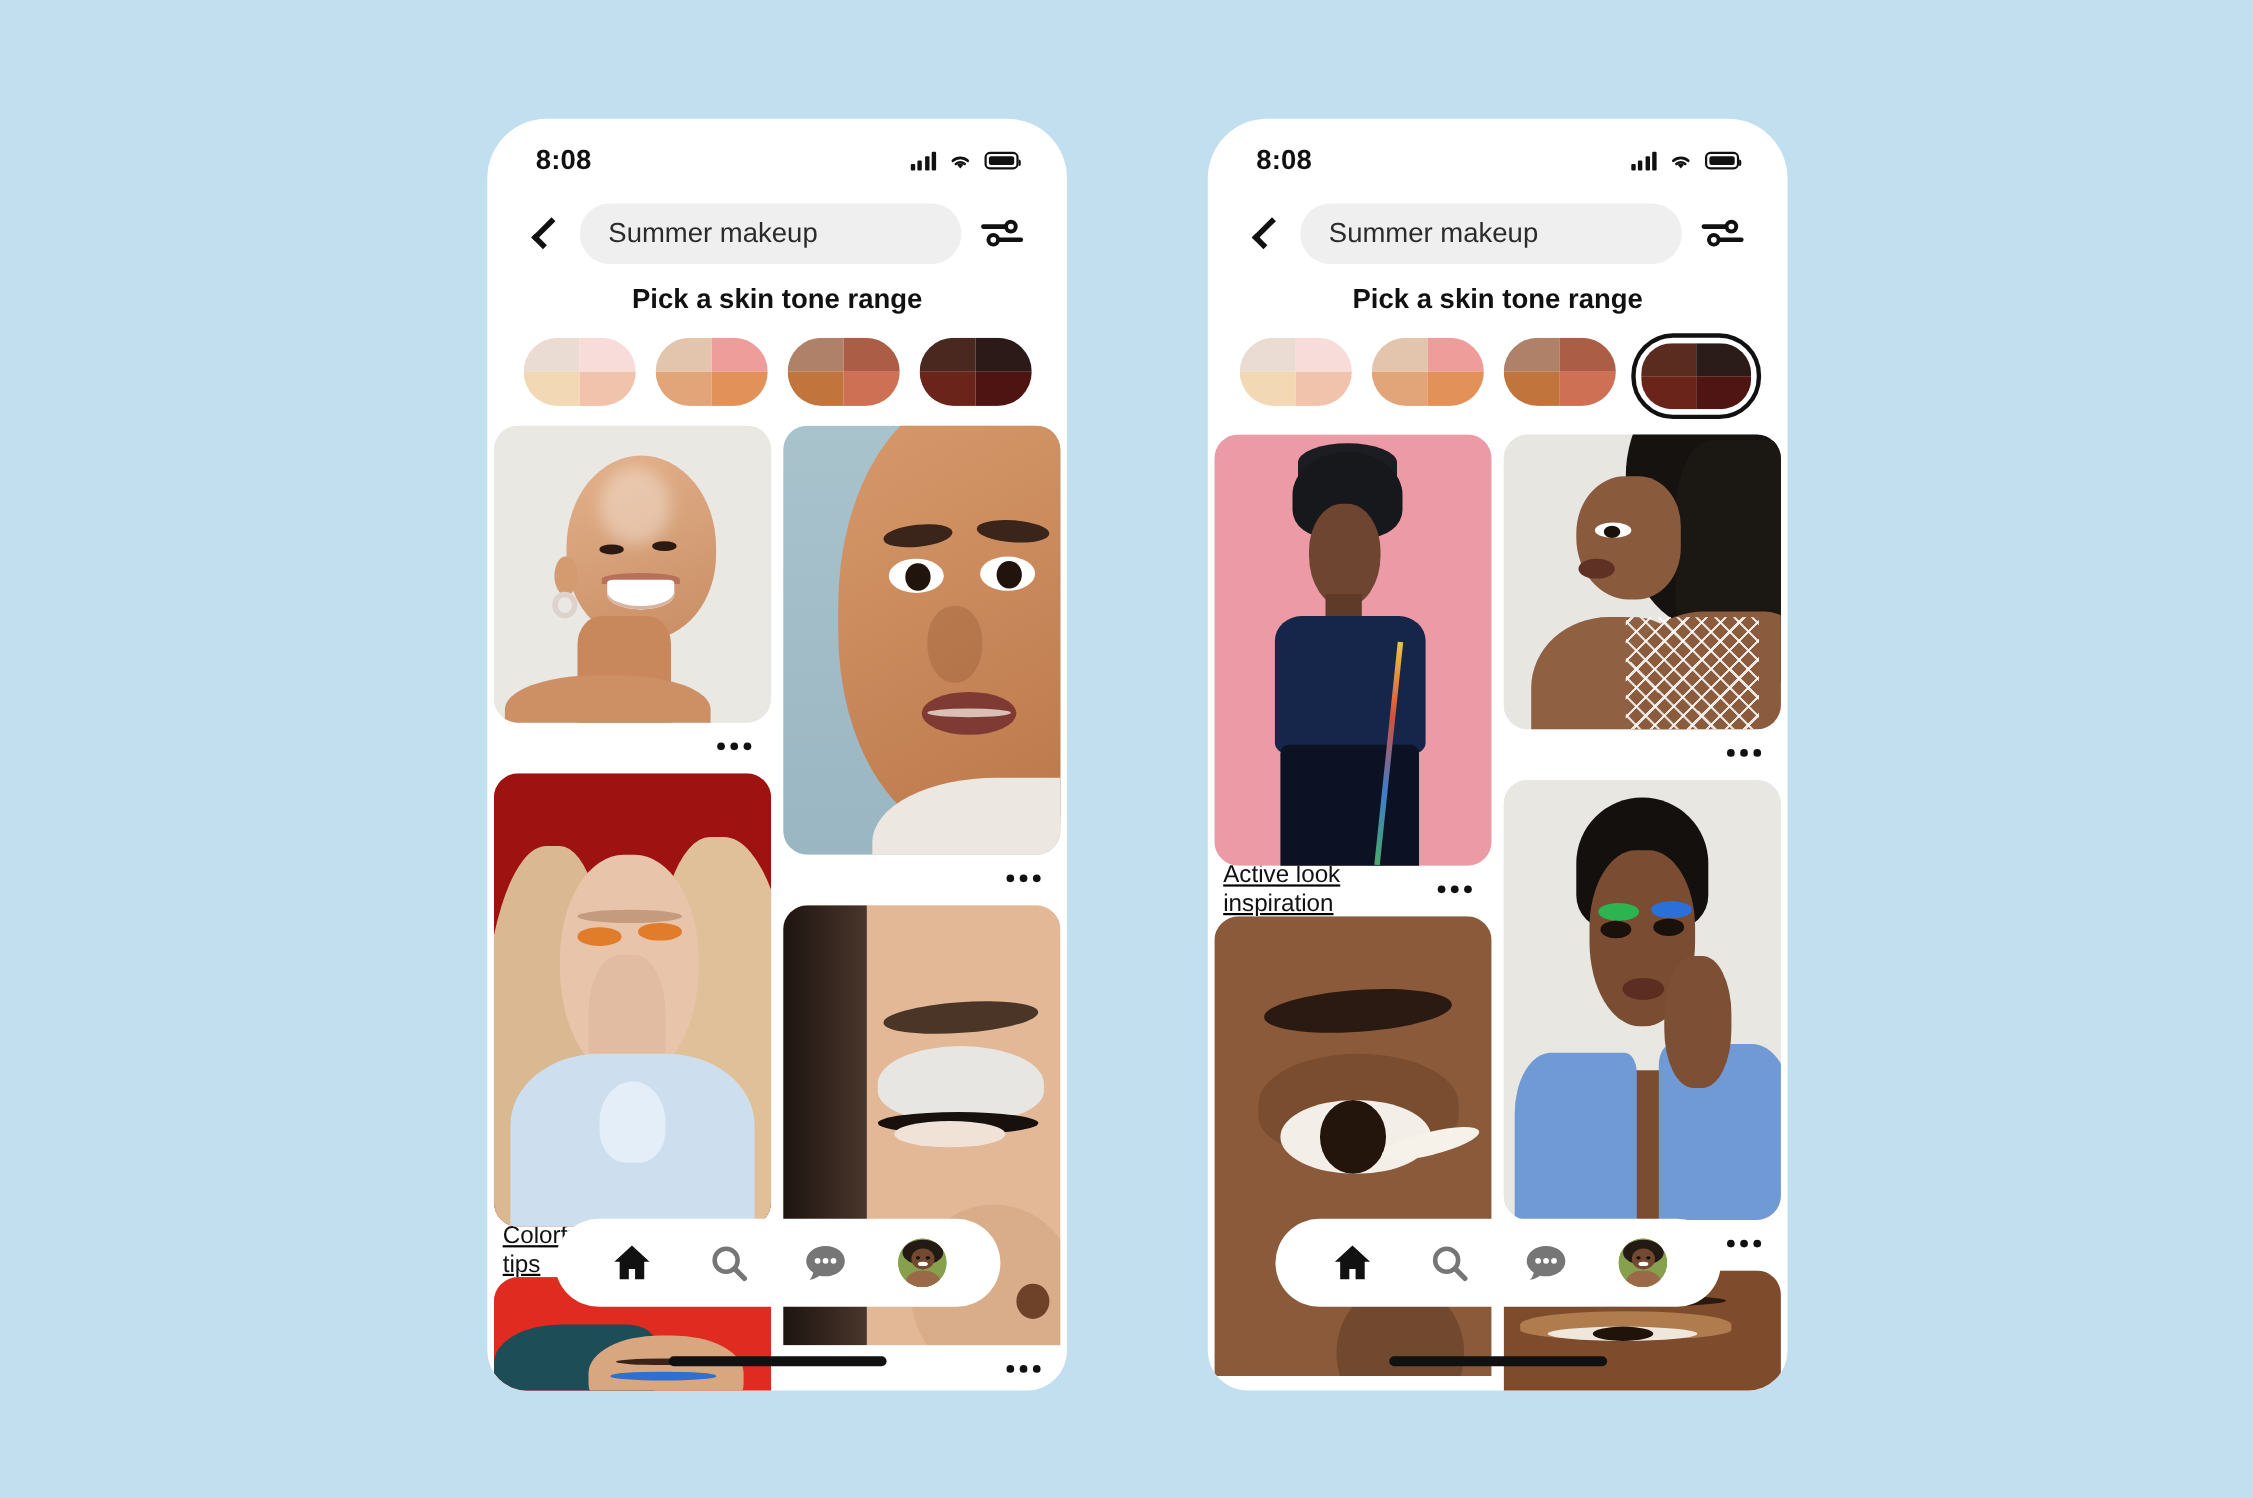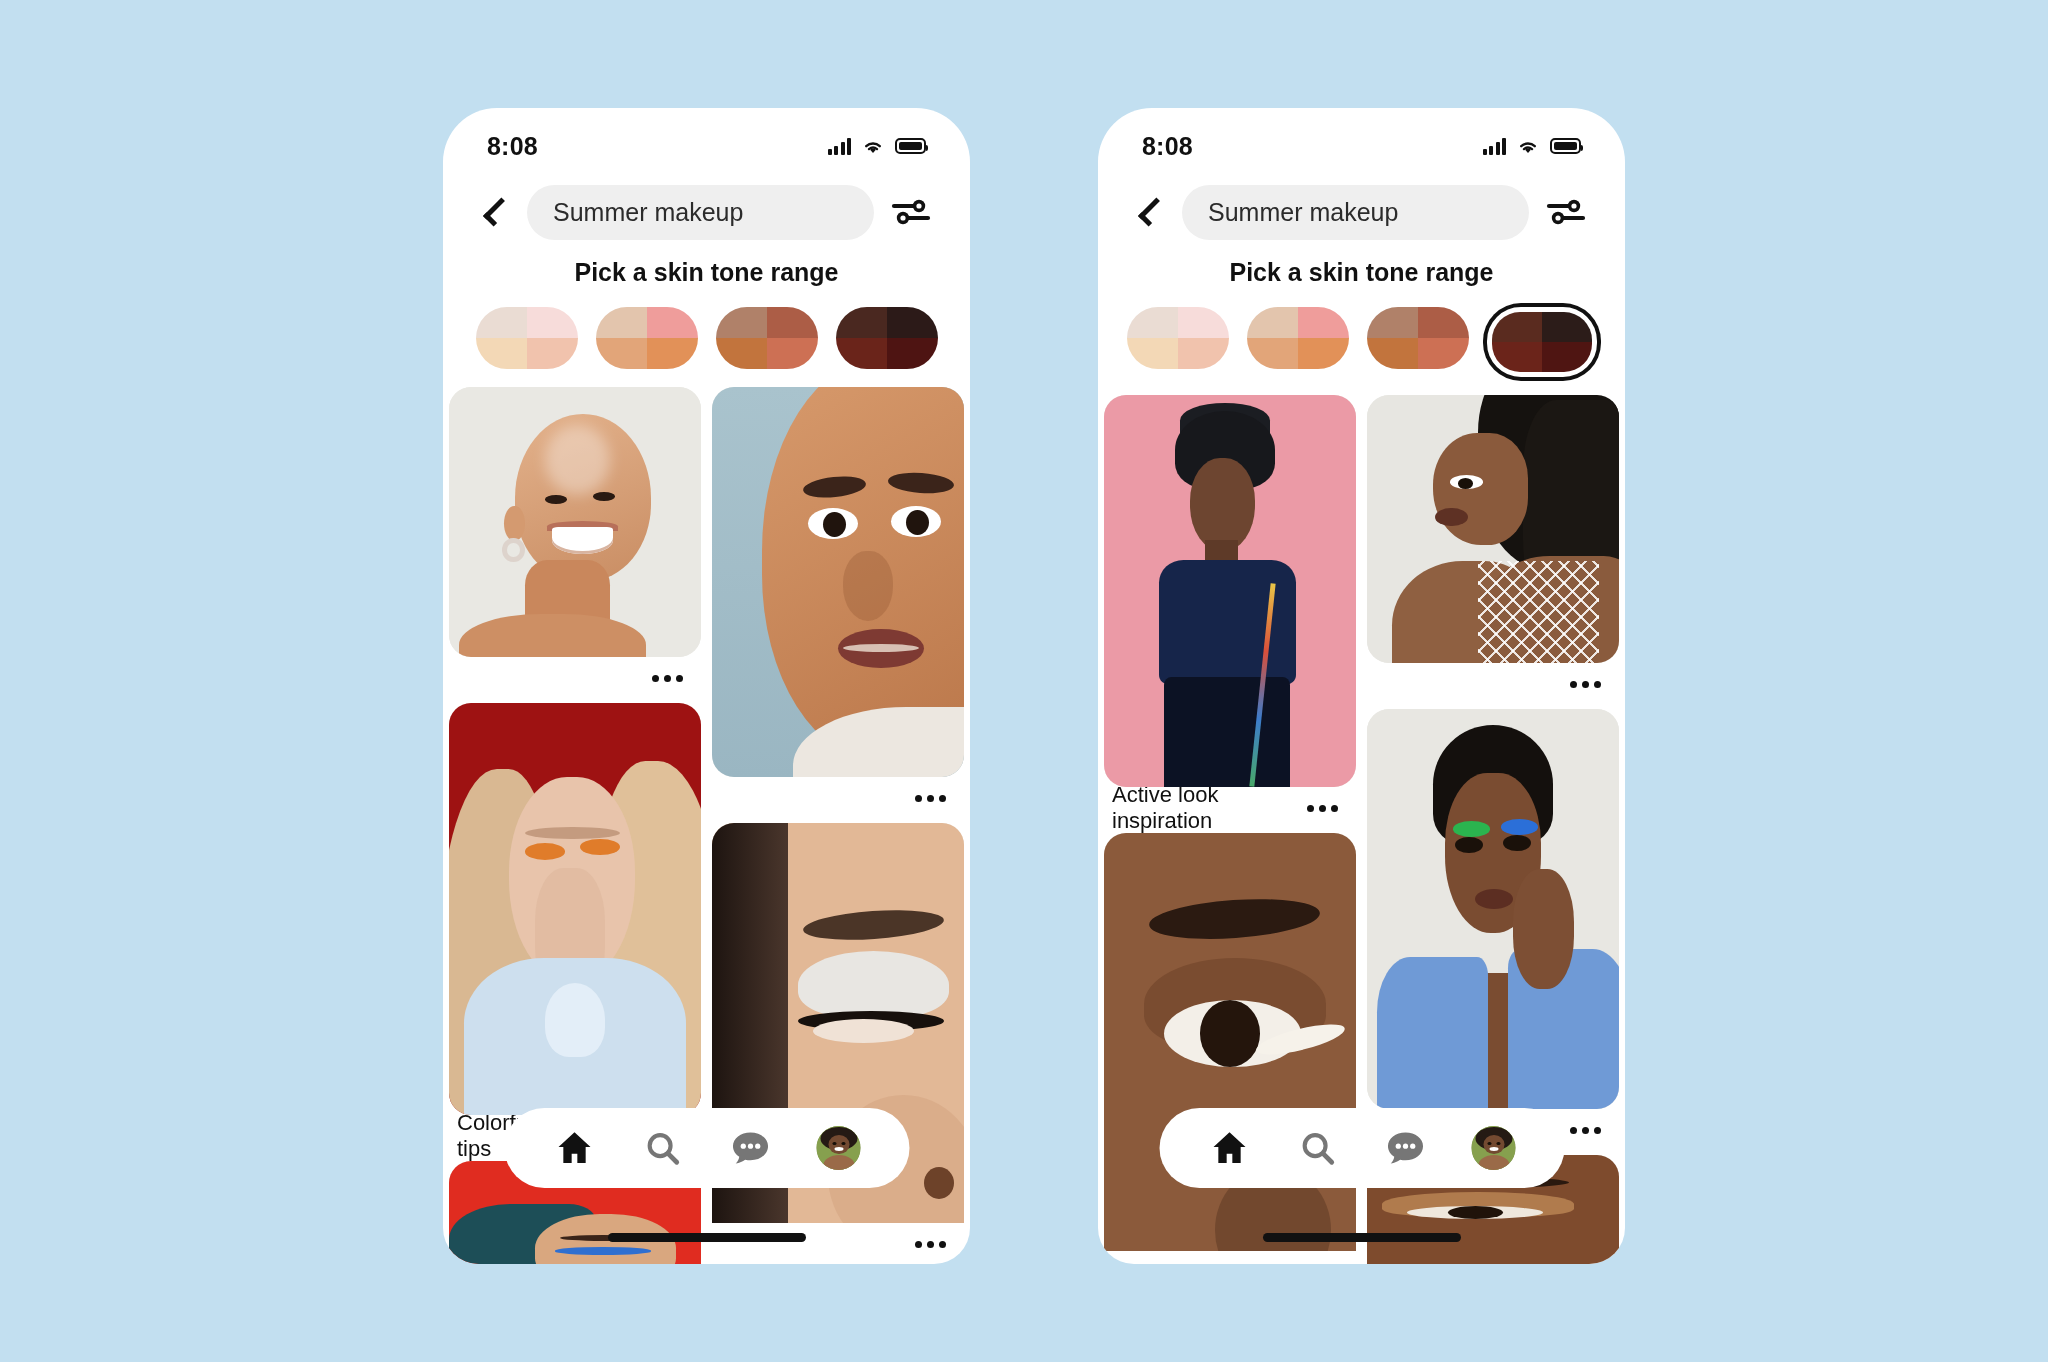--- a/index.html
+++ b/index.html
@@ -123,21 +123,21 @@
   .sw-wrap.selected .sw{ width:100%; height:100%; border-radius:28px; }
   .sw span{ display:block; width:100%; height:100%; }
 
   
   .grid{
     display:flex;
     gap:11px;
     padding:0 6px;
     position:relative;
   }
-  .col{ flex:1; display:flex; flex-direction:column; }
+  .col{ flex:1; display:flex; flex-direction:column;text-decoration:underline; }
   .pin{ margin-bottom:4px; position:relative; }
   .pin .img{
     width:100%;
     border-radius:22px;
     overflow:hidden;
     position:relative;
     background:#e9e9e4;
   }
   .pin.bleed .img{ border-radius:0; }
   .pinbar{

